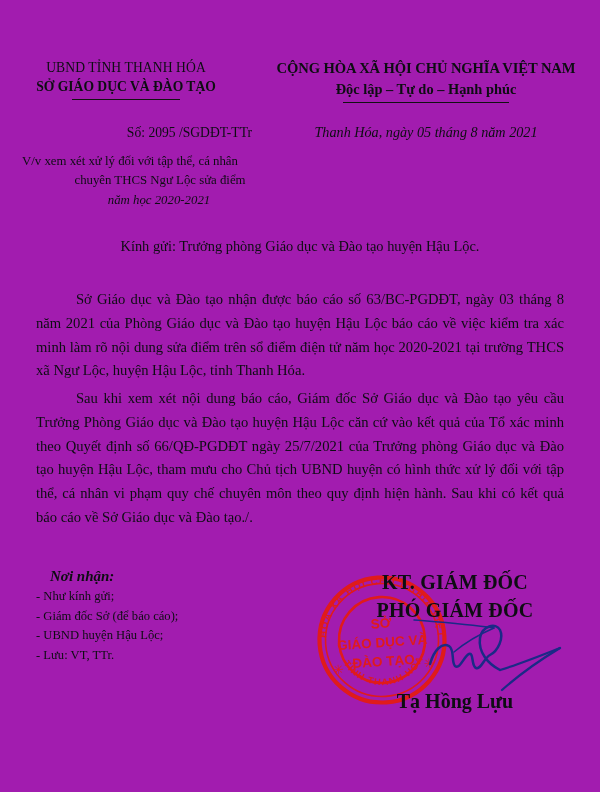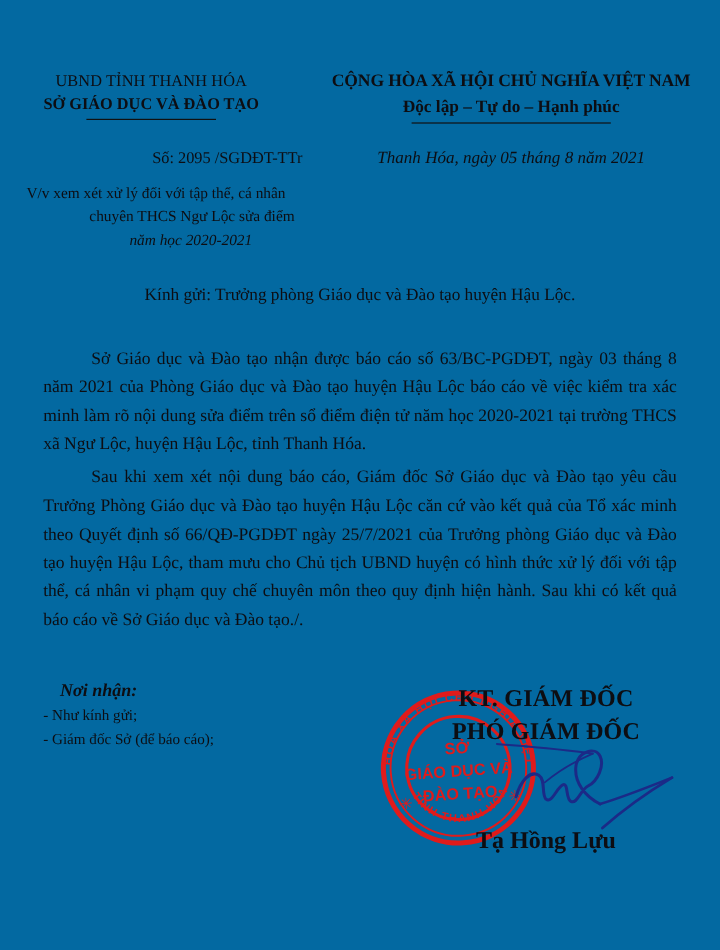--- a/index.html
+++ b/index.html
@@ -11,21 +11,21 @@
     width: 600px;
     height: 792px;
     position: relative;
     font-family: "Liberation Serif", "DejaVu Serif", serif;
     color: #0d0d12;
     overflow: hidden;
   }
   .page {
     position: absolute;
     inset: 0;
-    background: #0369a1;
+    background: #a21caf;
   }
 
   
   .doc-header {
     position: absolute;
     top: 58px;
     left: 0;
     width: 600px;
     display: flex;
     align-items: flex-start;
@@ -260,20 +260,22 @@
     <p class="para">Sau khi xem xét nội dung báo cáo, Giám đốc Sở Giáo dục và Đào tạo yêu cầu Trưởng Phòng Giáo dục và Đào tạo huyện Hậu Lộc căn cứ vào kết quả của Tổ xác minh theo Quyết định số 66/QĐ-PGDĐT ngày 25/7/2021 của Trưởng phòng Giáo dục và Đào tạo huyện Hậu Lộc, tham mưu cho Chủ tịch UBND huyện có hình thức xử lý đối với tập thể, cá nhân vi phạm quy chế chuyên môn theo quy định hiện hành. Sau khi có kết quả báo cáo về Sở Giáo dục và Đào tạo./.</p>
   </div>
 
   <div class="footer">
 
     <div class="recipients">
       <div class="recipients-title">Nơi nhận:</div>
       <ul class="recipients-list">
         <li>- Như kính gửi;</li>
         <li>- Giám đốc Sở (để báo cáo);</li>
+        <li>- UBND huyện Hậu Lộc;</li>
+        <li>- Lưu: VT, TTr.</li>
       </ul>
     </div>
 
     <div class="sign-block">
 
       <div class="stamp">
         <svg viewBox="0 0 140 140" xmlns="http://www.w3.org/2000/svg">
           <defs>
             <path id="arcTop" d="M 70,70 m -56,0 a 56,56 0 1 1 112,0" fill="none"></path>
             <path id="arcBot" d="M 70,70 m -45,0 a 45,45 0 1 0 90,0" fill="none"></path>

